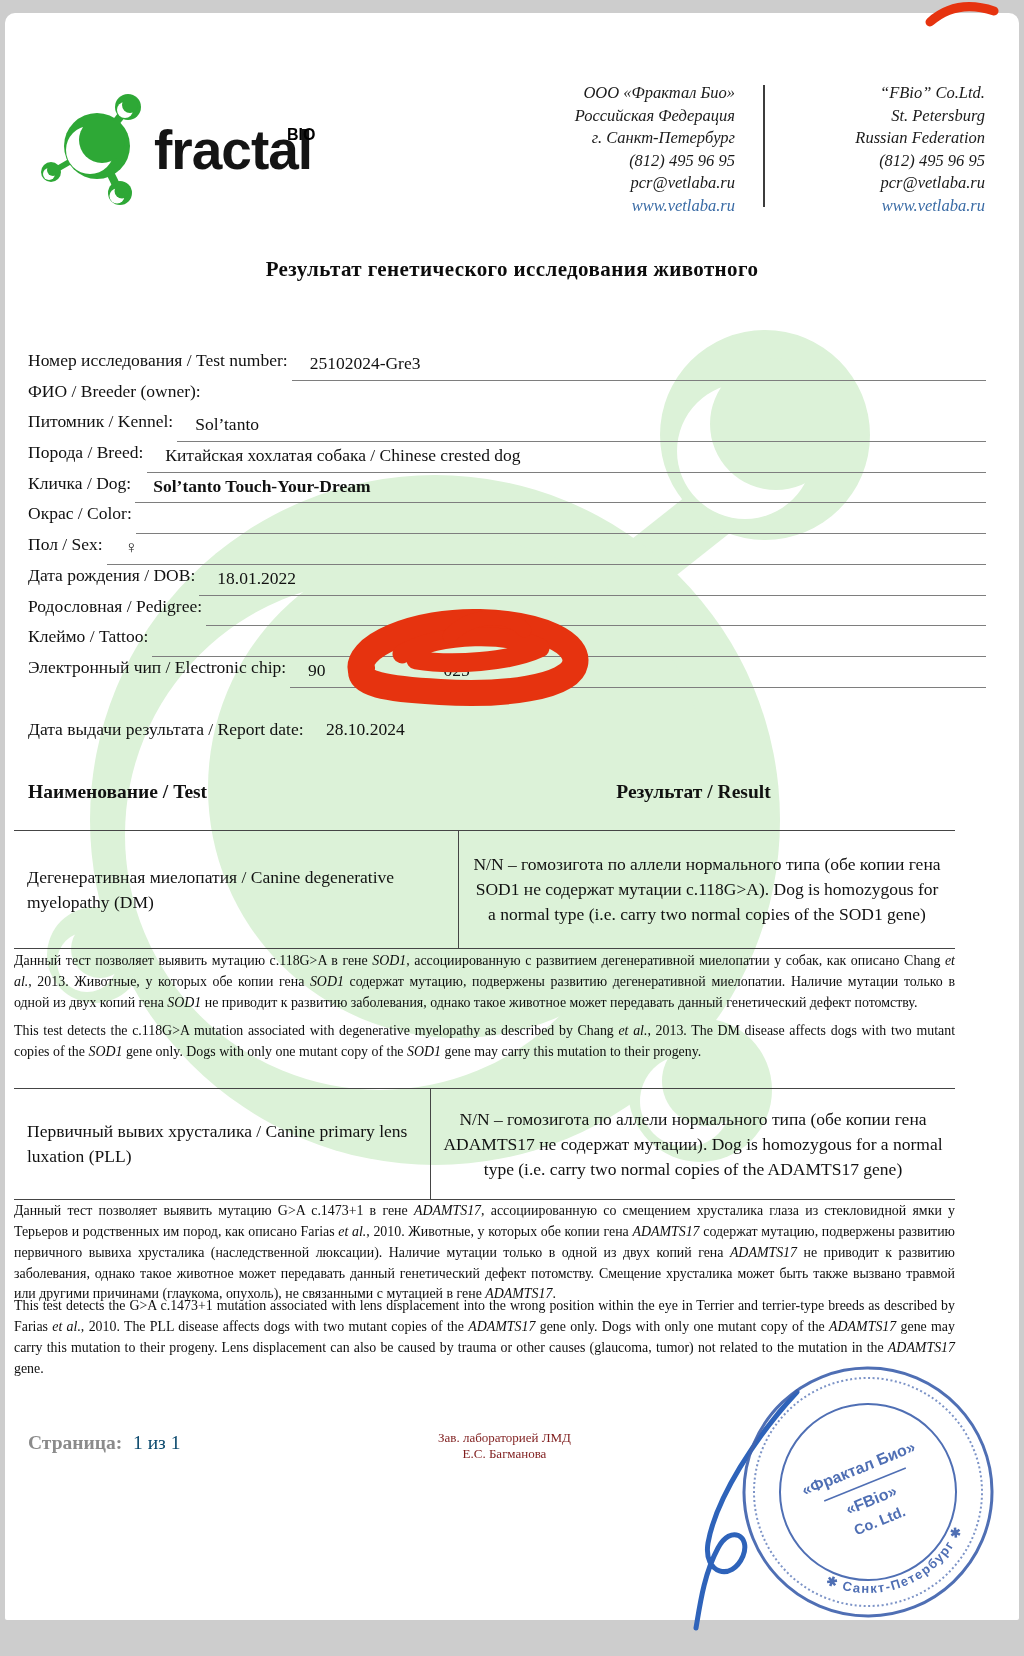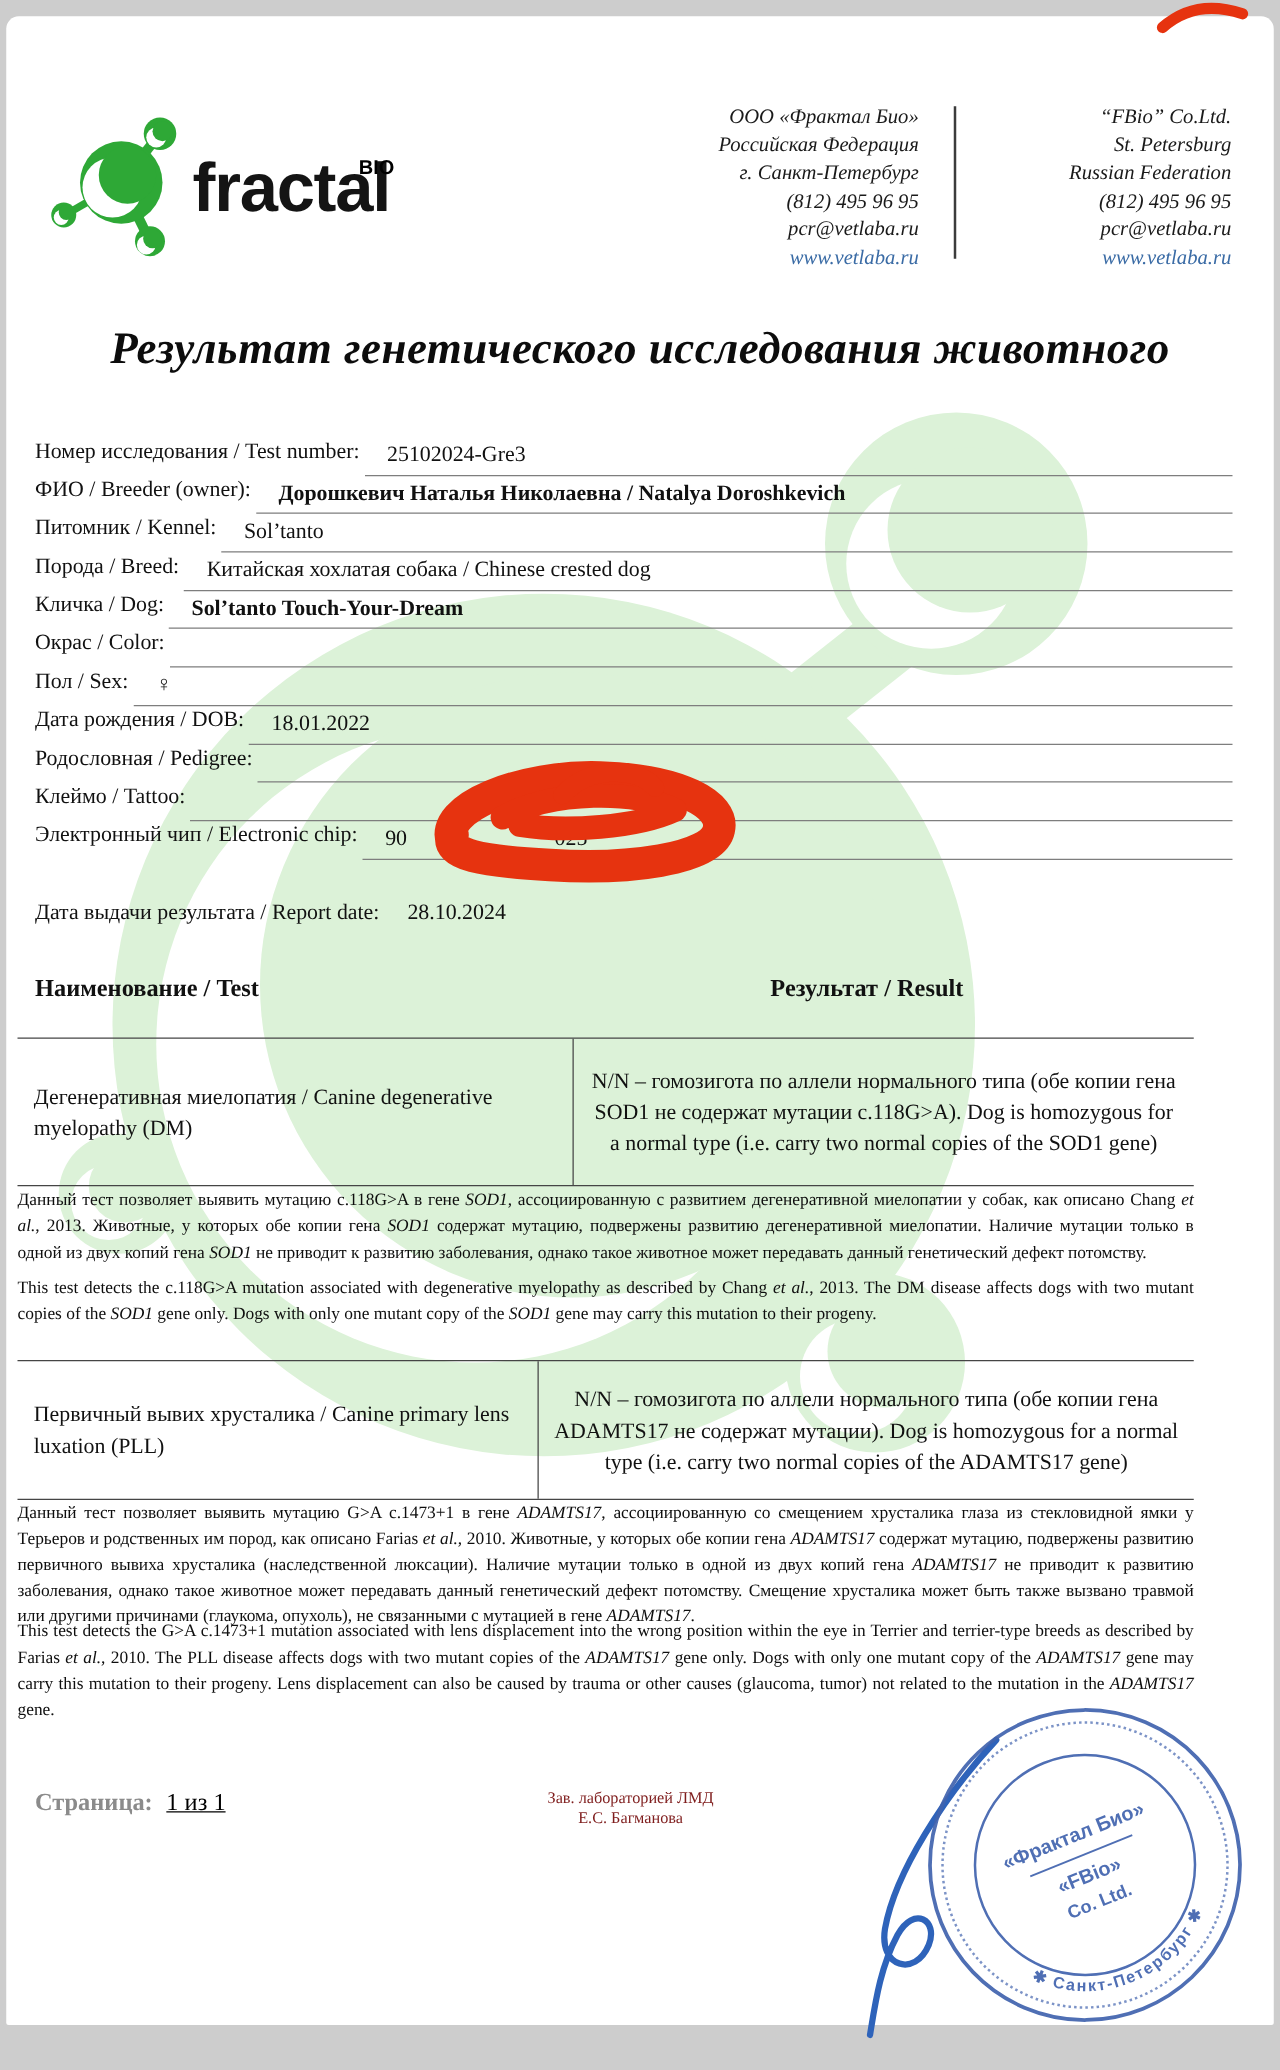--- a/index.html
+++ b/index.html
@@ -22,21 +22,21 @@
   .contact-ru{right:289px;}
   .contact-en{right:39px;}
   .contact a{color:#3A6BA5;text-decoration:none;}
   .hdr-divider{position:absolute;left:763px;top:85px;width:2px;height:122px;background:#3c3c3c;}
   .logo-word{position:absolute;left:126px;top:118px;font-family:"Liberation Sans",sans-serif;
     font-weight:bold;font-size:55px;letter-spacing:-1px;color:#141414;margin-left:28px;}
   .logo-sup{position:absolute;left:287px;top:126px;font-family:"Liberation Sans",sans-serif;
     font-weight:bold;font-size:16px;color:#000000;letter-spacing:0;}
 
   .doc-title{position:absolute;top:257px;left:0;width:1024px;text-align:center;
-    font-size:36px;font-weight:bold;letter-spacing:.4px;color:#0c0c0c;font-style:italic;}
+    font-size:21px;font-weight:bold;letter-spacing:.4px;color:#0c0c0c;}
 
   
   .fields{position:absolute;top:350px;left:28px;right:38px;}
   .frow{display:flex;align-items:baseline;height:30.7px;font-size:17.5px;}
   .frow .lbl{white-space:nowrap;padding-right:4px;}
   .frow .line{flex:1;align-self:stretch;border-bottom:1px solid #7e7e7e;
     padding-left:18px;display:flex;align-items:baseline;padding-top:3px;}
   .frow .val{white-space:nowrap;font-family:Liberation Serif, serif;}
   .frow .val.b{font-weight:bold;}
   .chip-gap{display:inline-block;width:118px;}
@@ -56,21 +56,21 @@
     text-align:center;padding:6px 12px;box-sizing:border-box;font-size:17.5px;line-height:25px;}
   .row1{top:830px;height:117px;gap:28px;}
   .row2{top:1088px;height:110px;}
   .note{position:absolute;left:14px;width:941px;text-align:justify;
     font-size:13.9px;line-height:1.5;color:#0e0e0e;}
   .n1ru{top:951px;} .n1en{top:1021px;} .n2ru{top:1201px;} .n2en{top:1296px;}
 
   
   .page-no{position:absolute;left:28px;top:1432px;font-size:19.5px;color:#8b8b8b;}
   .page-no .pl{font-weight:bold;}
-  .page-no .pv{color:#000000;margin-left:6px;text-decoration:underline;}
+  .page-no .pv{color:#0c4a6e;margin-left:6px;}
   .signatory{position:absolute;left:438px;top:1430px;font-size:13px;line-height:1.2;color:#7f1d1d;}
   .signatory .nm{text-align:center;}
 </style>
 </head>
 <body>
 
 <div class="sheet"></div>
 
 <svg class="wm" width="1024" height="1656" viewBox="0 0 1024 1656">
   <g fill="#DCF2D8" stroke="none">
@@ -137,23 +137,20 @@
 
 <div class="fields layer">
   <div class="frow">
     <span class="lbl">Номер исследования / Test number:</span>
     <span class="line">
         <span class="val">25102024-Gre3</span>
       </span>
   </div>
   <div class="frow">
     <span class="lbl">ФИО / Breeder (owner):</span>
-    <span class="line">
-        <span class="val b">Дорошкевич Наталья Николаевна / Natalya Doroshkevich</span>
-      </span>
   </div>
   <div class="frow">
     <span class="lbl">Питомник / Kennel:</span>
     <span class="line">
         <span class="val">Sol’tanto</span>
       </span>
   </div>
   <div class="frow">
     <span class="lbl">Порода / Breed:</span>
     <span class="line">

